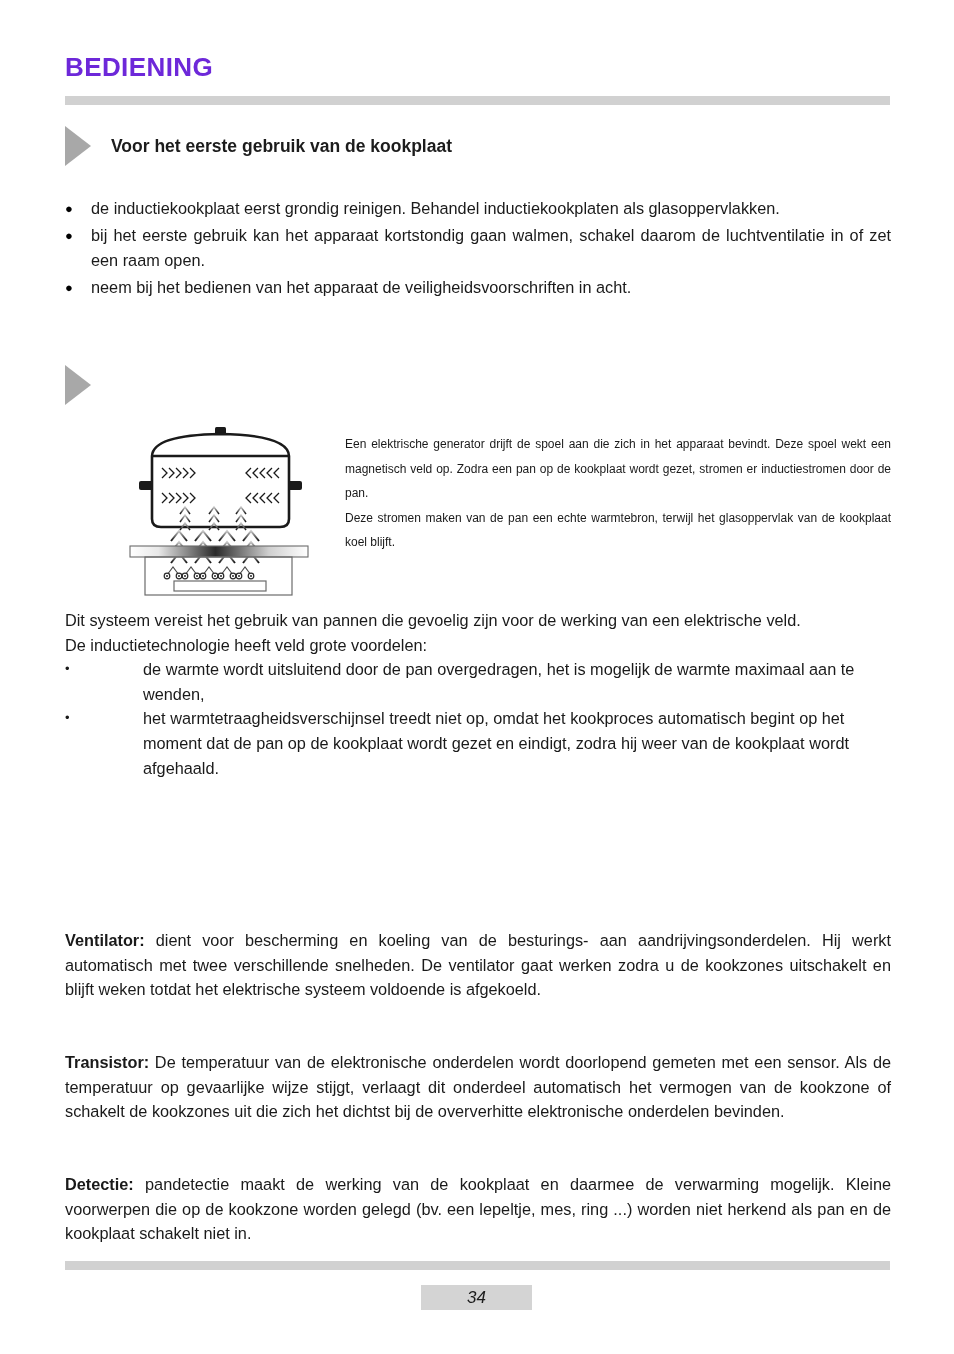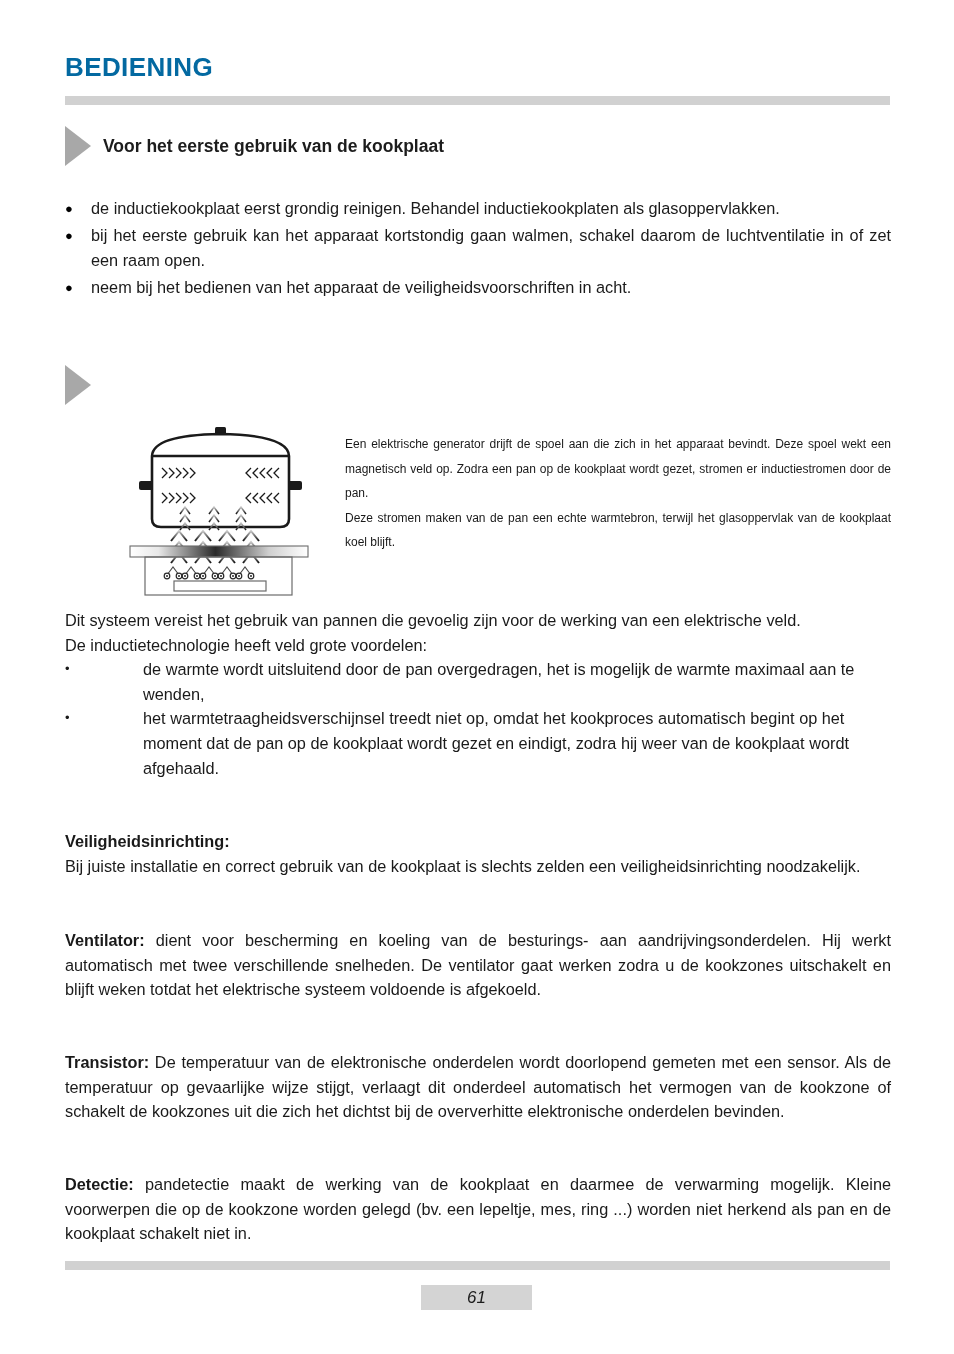--- a/index.html
+++ b/index.html
@@ -24,21 +24,21 @@
   }
 
   
   .chapter-title {
     position: absolute;
     left: 65px;
     top: 52px;
     font-size: 26px;
     font-weight: bold;
     letter-spacing: 0.4px;
-    color: #0369a1;
+    color: #6d28d9;
   }
 
   .rule-bar {
     position: absolute;
     left: 65px;
     width: 825px;
     height: 9px;
     background: #d1d1d1;
   }
   .rule-bar.top { top: 96px; }
@@ -56,21 +56,21 @@
     width: 0;
     height: 0;
     border-top: 20px solid transparent;
     border-bottom: 20px solid transparent;
     border-left: 26px solid #a8a8a8;
     flex: 0 0 auto;
   }
   .section-head .label {
     font-size: 17.5px;
     font-weight: bold;
-    margin-left: 12px;
+    margin-left: 20px;
     color: #1c1c1c;
     white-space: nowrap;
   }
 
   
   .bullets {
     position: absolute;
     left: 65px;
     top: 196px;
     width: 826px;
@@ -321,34 +321,30 @@
     <div class="dash-item">
       <span class="mark">•</span>
       <span class="txt">de warmte wordt uitsluitend door de pan overgedragen, het is mogelijk de warmte maximaal aan te wenden,</span>
     </div>
     <div class="dash-item">
       <span class="mark">•</span>
       <span class="txt">het warmtetraagheidsverschijnsel treedt niet op, omdat het kookproces automatisch begint op het moment dat de pan op de kookplaat wordt gezet en eindigt, zodra hij weer van de kookplaat wordt afgehaald.</span>
     </div>
   </div>
 
-  <div class="body-block" style="top:829px;">
-    <p class="flat"><span class="lead">Veiligheidsinrichting:</span></p>
-    <p>Bij juiste installatie en correct gebruik van de kookplaat is slechts zelden een veiligheidsinrichting noodzakelijk.</p>
-  </div>
 
   <div class="body-block" style="top:1050px;">
     <p><span class="lead">Transistor:</span><span> De temperatuur van de elektronische onderdelen wordt doorlopend gemeten met een sensor. Als de temperatuur op gevaarlijke wijze stijgt, verlaagt dit onderdeel automatisch het vermogen van de kookzone of schakelt de kookzones uit die zich het dichtst bij de oververhitte elektronische onderdelen bevinden.</span></p>
   </div>
 
   <div class="body-block" style="top:928px;">
     <p><span class="lead">Ventilator:</span><span> dient voor bescherming en koeling van de besturings- aan aandrijvingsonderdelen. Hij werkt automatisch met twee verschillende snelheden. De ventilator gaat werken zodra u de kookzones uitschakelt en blijft weken totdat het elektrische systeem voldoende is afgekoeld.</span></p>
   </div>
 
   <div class="body-block" style="top:1172px;">
     <p><span class="lead">Detectie:</span><span> pandetectie maakt de werking van de kookplaat en daarmee de verwarming mogelijk. Kleine voorwerpen die op de kookzone worden gelegd (bv. een lepeltje, mes, ring ...) worden niet herkend als pan en de kookplaat schakelt niet in.</span></p>
   </div>
 
   <div class="rule-bar bottom"></div>
 
-  <div class="page-number">61</div>
+  <div class="page-number">34</div>
 
 </div>
 
 </body></html>

